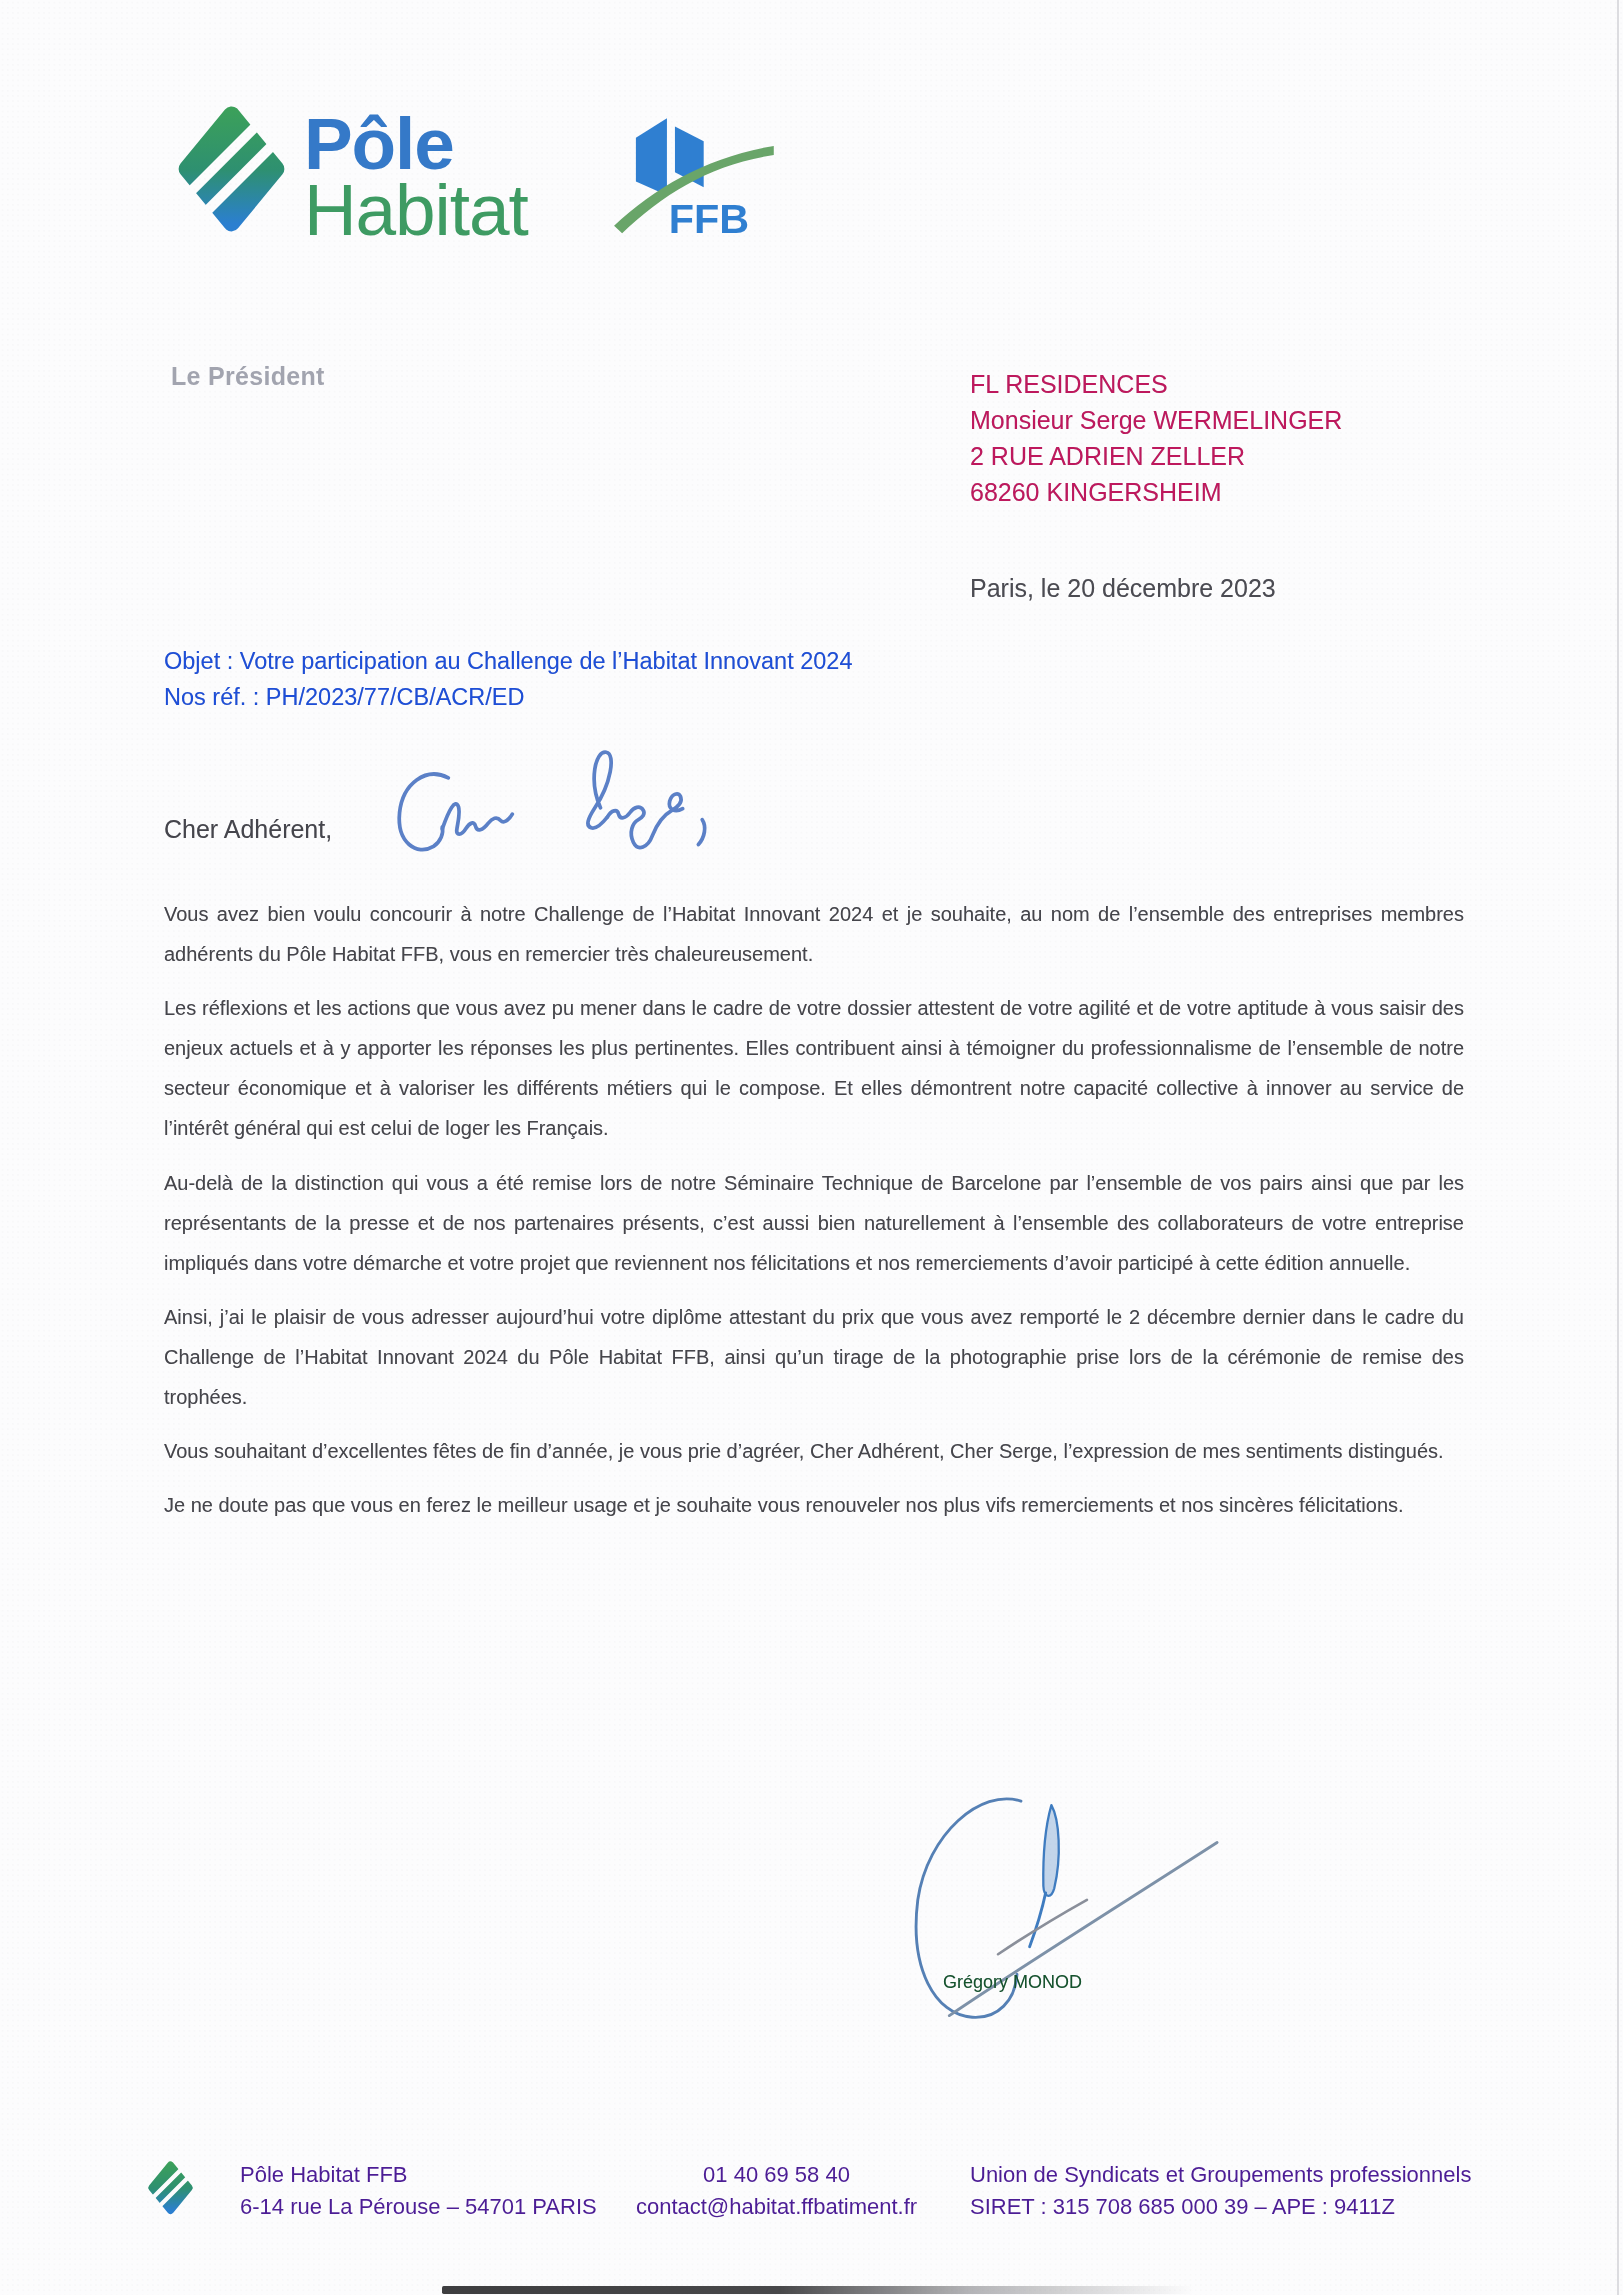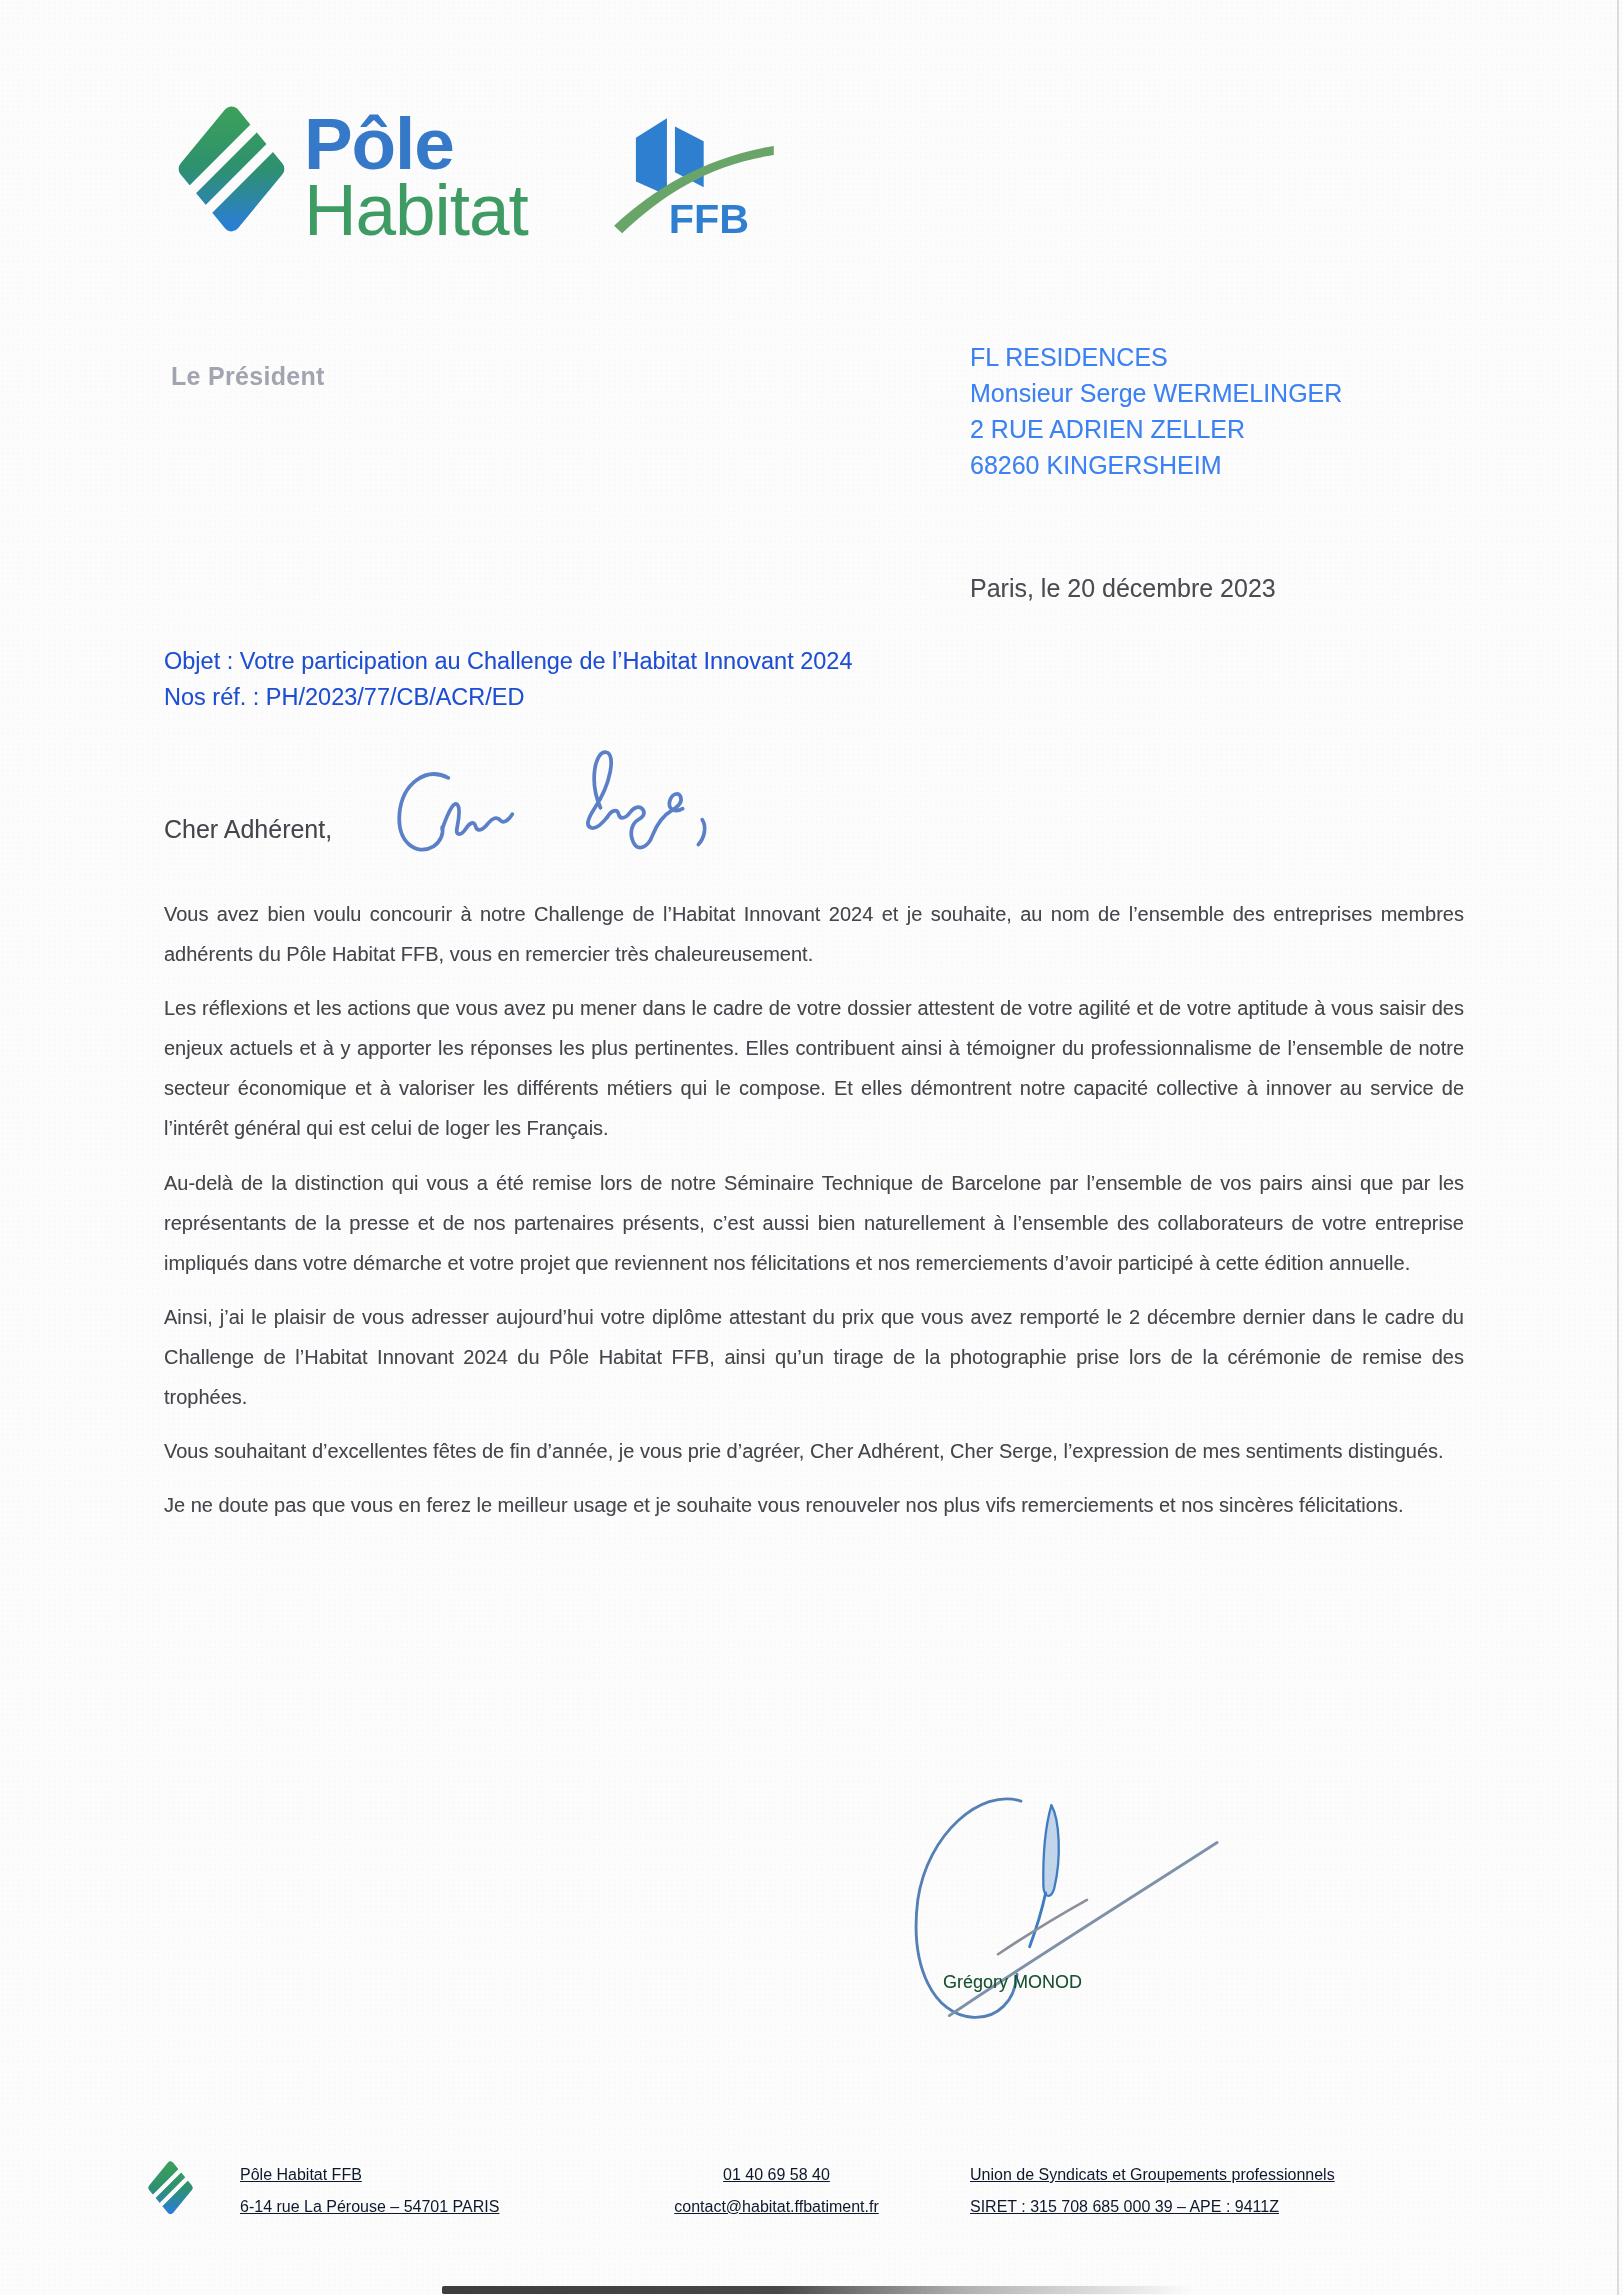--- a/index.html
+++ b/index.html
@@ -33,22 +33,22 @@
     color: #3e9b63;
   }
 
   .sender-title {
     left: 171px; top: 362px;
     font-size: 25px; font-weight: bold; color: #a2a4af;
     letter-spacing: 0.3px;
   }
 
   .recipient {
-    left: 970px; top: 339px;
-    font-size: 25px; line-height: 36px; color: #3b82f6;
+    left: 970px; top: 366px;
+    font-size: 25px; line-height: 36px; color: #be185d;
     text-shadow: 0 0 0.6px rgba(75,75,82,.25);
   }
 
   .dateline {
     left: 970px; top: 574px;
     font-size: 25px; color: #4b4b52;
     text-shadow: 0 0 0.6px rgba(75,75,82,.25);
   }
 
   .subject-block {
@@ -74,21 +74,21 @@
   .body-text p { margin: 0 0 14.3px 0; }
   .body-text p:last-child { margin-bottom: 0; }
 
   .signature-name {
     left: 943px; top: 1972px;
     font-size: 18px; color: #14532d;
     text-shadow: 0 0 0.6px rgba(61,61,68,.3);
   }
 
   
-  .footer-text { font-size: 16px; line-height: 32px; color: #0f172a; text-decoration: underline; }
+  .footer-text { font-size: 22px; line-height: 32px; color: #4c1d95; }
   .footer-col1 { left: 240px; top: 2159px; }
   .footer-col2 { left: 616px; top: 2159px; width: 321px; text-align: center; }
   .footer-col3 { left: 970px; top: 2159px; }
 
   .scan-bar-bottom {
     left: 442px; top: 2286px; width: 752px; height: 7.5px;
     background: linear-gradient(90deg, #3e3e40 0%, #48484a 45%, rgba(90,90,95,.45) 70%, rgba(120,120,125,0) 100%);
     border-radius: 1.7px;
     filter: blur(0.6px);
   }

